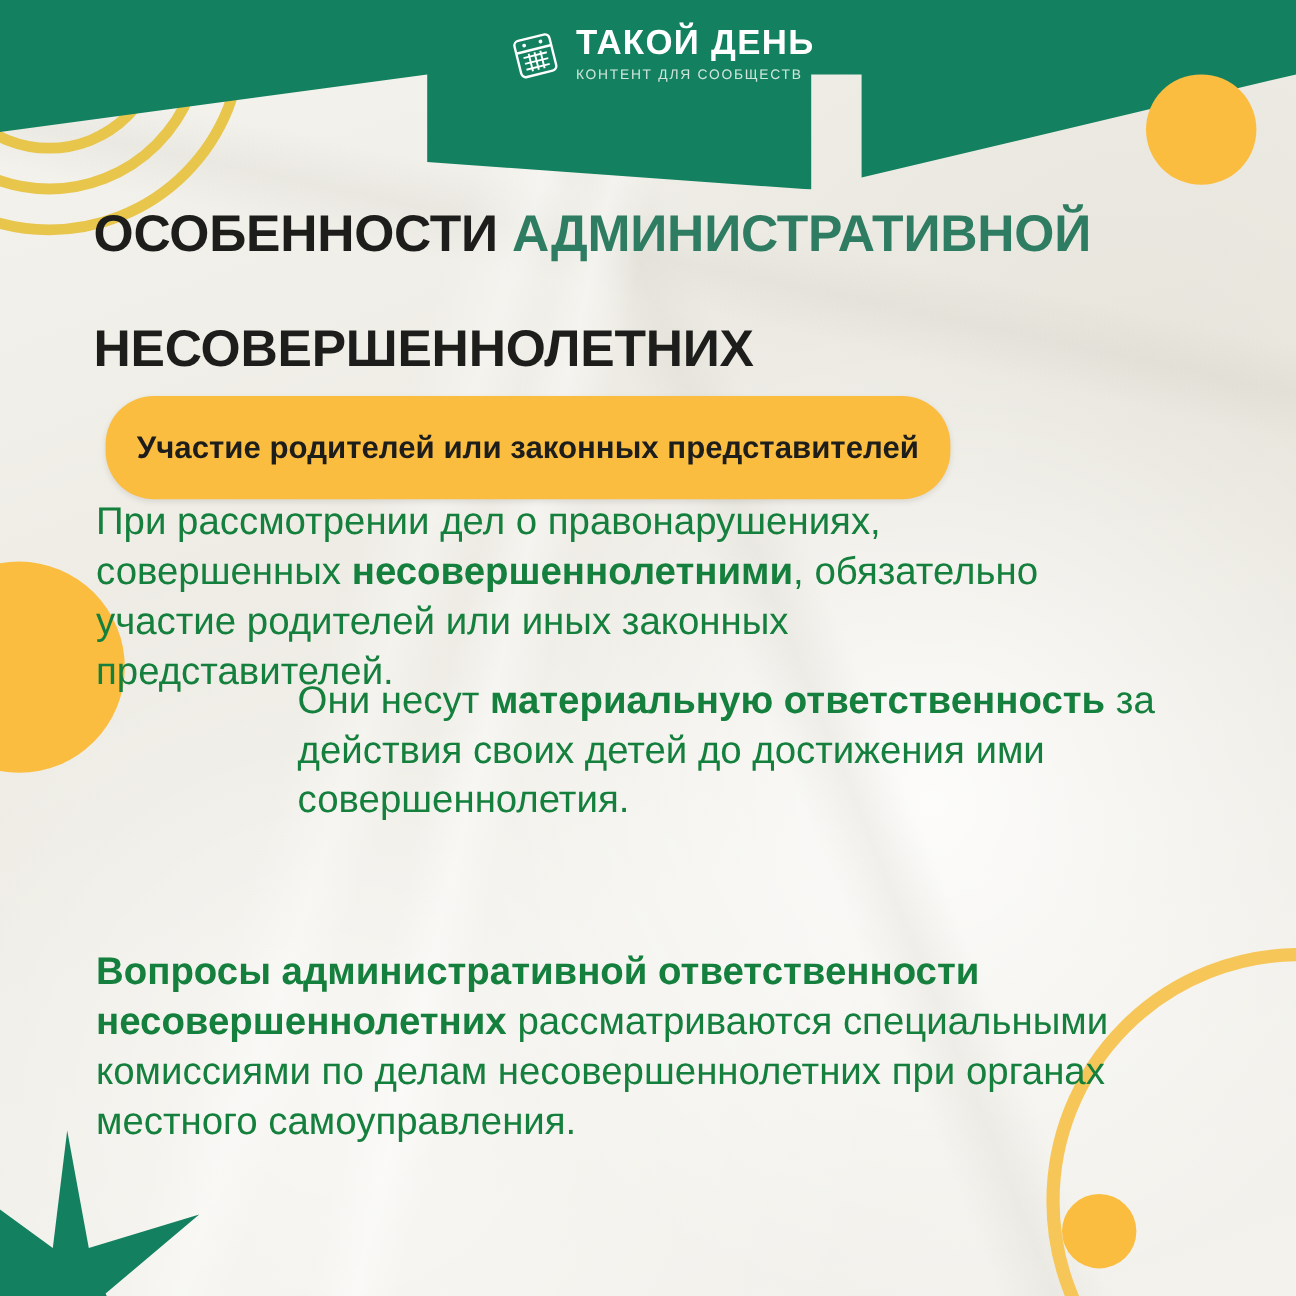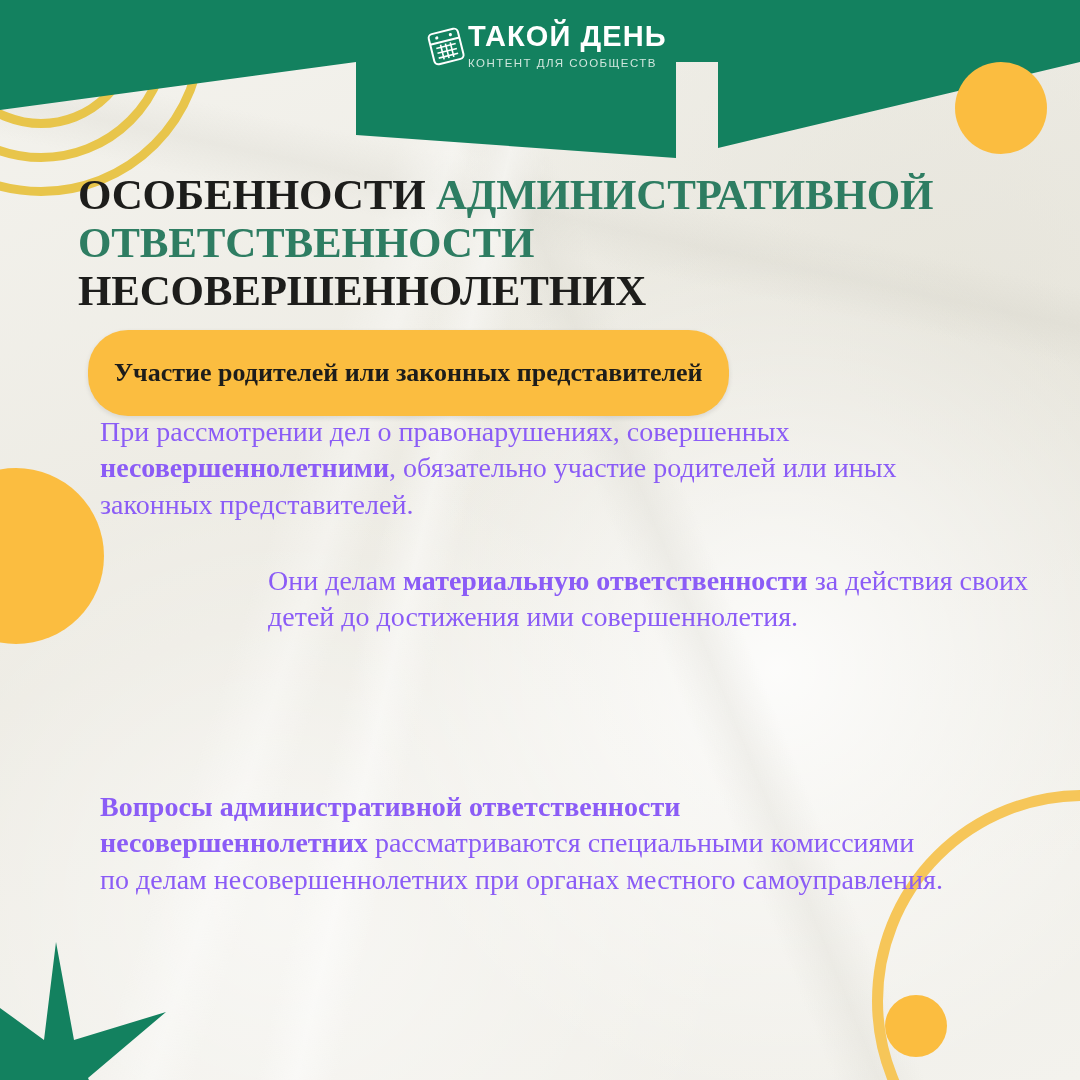--- a/index.html
+++ b/index.html
@@ -138,20 +138,21 @@
     );
   }
 
   
   .logo {
     position: absolute;
     left: 424px;
     top: 22px;
     display: flex;
     align-items: center;
+    gap: 12px;
     z-index: 7;
   }
   .logo-icon { width: 44px; height: 46px; display: block; }
   .logo-text { display: flex; flex-direction: column; }
   .logo-title {
     color: #ffffff;
     font-size: 29px;
     font-weight: bold;
     letter-spacing: 1.1px;
     line-height: 1;
@@ -168,21 +169,20 @@
   }
 
   
   .content {
     position: absolute;
     left: 0;
     top: 0;
     width: 1080px;
     height: 1080px;
     z-index: 8;
-    font-family: Liberation Serif, serif;
   }
 
   .title {
     position: absolute;
     left: 78px;
     top: 142px;
     width: 880px;
     font-size: 43px;
     font-weight: bold;
     line-height: 1.12;
@@ -213,24 +213,23 @@
     left: 78px;
     top: 712px;
     height: 54px;
     padding: 0 26px;
     background: #17855f;
     color: #ffffff;
   }
 
   .para {
     position: absolute;
-    color: #8b5cf6;
-    font-size: 28px;
+    color: #15803d;
+    font-size: 32px;
     line-height: 1.30;
-    margin-left: 20px;
   }
   .para b { font-weight: bold; }
   .p1 { left: 80px; top: 414px; width: 820px; }
   .p2 { left: 248px; top: 563px; width: 760px; }
   .p3 { left: 80px; top: 789px; width: 850px; }
 
 </style>
 </head>
 <body>
 
@@ -280,26 +279,26 @@
     <div class="logo-text">
       <div class="logo-title">ТАКОЙ ДЕНЬ</div>
       <div class="logo-sub">КОНТЕНТ ДЛЯ СООБЩЕСТВ</div>
     </div>
   </div>
 
   <div class="content">
 
     <h1 class="title">
       <span>ОСОБЕННОСТИ </span><span class="accent">АДМИНИСТРАТИВНОЙ</span><br>
-      <span class="accent">ОТВЕТСТВЕННОСТИ</span><br>
+      <br>
       <span>НЕСОВЕРШЕННОЛЕТНИХ</span>
     </h1>
 
     <div class="badge badge-orange">Участие родителей или законных представителей</div>
 
     <div class="para p1"><span>При рассмотрении дел о правонарушениях, совершенных </span><b>несовершеннолетними</b><span>, обязательно участие родителей или иных законных представителей.</span></div>
-    <div class="para p2"><span>Они делам </span><b>материальную ответственности</b><span> за действия своих детей до достижения ими совершеннолетия.</span></div>
+    <div class="para p2"><span>Они несут </span><b>материальную ответственность</b><span> за действия своих детей до достижения ими совершеннолетия.</span></div>
 
 
     <div class="para p3"><b>Вопросы административной ответственности несовершеннолетних</b><span> рассматриваются специальными комиссиями по делам несовершеннолетних при органах местного самоуправления.</span></div>
 
   </div>
 </div>
 
 </body></html>

